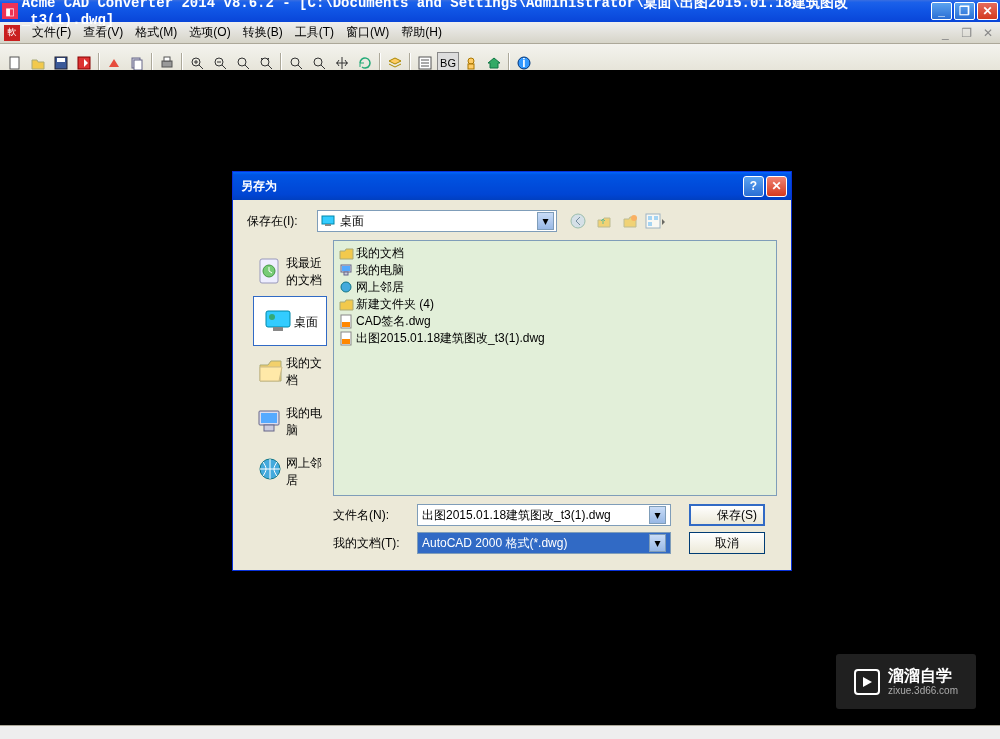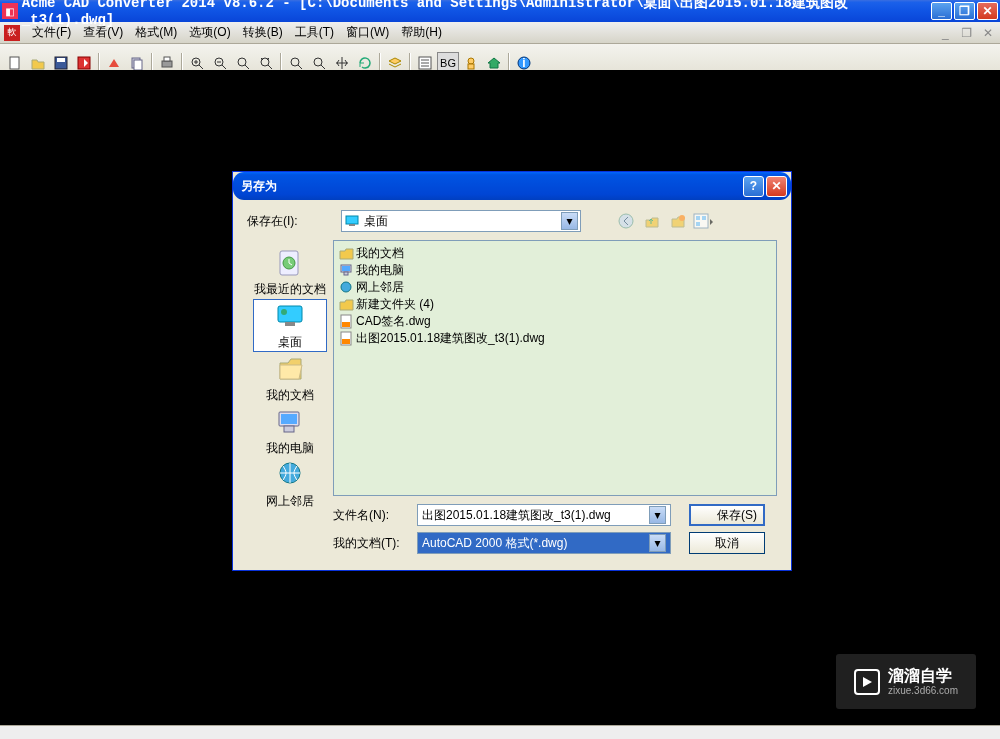--- a/index.html
+++ b/index.html
@@ -24,41 +24,41 @@
 .toolbar { height: 38px; background: linear-gradient(to bottom, #f4f3ee, #e1dfd1); display: flex; align-items: center; padding: 0 4px; gap: 1px; border-bottom: 1px solid #aca899; }
 .tool-btn { width: 22px; height: 22px; display: flex; align-items: center; justify-content: center; cursor: pointer; border: 1px solid transparent; }
 .tool-sep { width: 2px; height: 20px; border-left: 1px solid #aca899; border-right: 1px solid #fff; margin: 0 2px; }
 .tool-text { padding: 2px 4px; background:#ddd; border:1px solid #888; font-size:11px; }
 
 
 .canvas { position: absolute; top: 70px; left: 0; right: 0; bottom: 14px; background: #000; }
 
 
 .dialog { position: absolute; left: 232px; top: 171px; width: 560px; height: 400px; background: #ece9d8; border: 1px solid #0831d9; box-shadow: 4px 4px 8px rgba(0,0,0,.5); }
-.dlg-titlebar { height: 28px; background: linear-gradient(to bottom, #0066ff 0%, #0054e3 10%, #0045d4 80%, #003fc0); display: flex; align-items: center; padding: 0 4px; border-radius: 11px; }
+.dlg-titlebar { height: 28px; background: linear-gradient(to bottom, #0066ff 0%, #0054e3 10%, #0045d4 80%, #003fc0); display: flex; align-items: center; padding: 0 4px; }
 .dlg-titlebar .title { color: #fff; font-weight: bold; margin-left: 4px; }
 .dlg-controls { margin-left: auto; display: flex; gap: 2px; }
 .dlg-btn { width: 21px; height: 21px; border: 1px solid #fff; border-radius: 3px; display: flex; align-items:center; justify-content:center; color:#fff; font-weight:bold; cursor:pointer; }
 .dlg-btn.help { background: linear-gradient(to bottom, #5ba3f0, #2a6ed4); }
 .dlg-btn.close2 { background: linear-gradient(to bottom, #f08373, #d43a1f); }
 
 .dlg-body { padding: 10px 14px; display: flex; flex-direction: column; height: calc(100% - 28px); }
 
 
-.savein-row { display: flex; align-items: center; margin-bottom: 8px; gap: 24px; }
+.savein-row { display: flex; align-items: center; margin-bottom: 8px; }
 .savein-row .lbl { width: 70px; }
 .location-combo { flex: 0 0 240px; height: 22px; border: 1px solid #7f9db9; background: #fff; display:flex; align-items:center; padding: 0 2px; }
 .location-combo .dd { margin-left: auto; width:17px; height:18px; background: linear-gradient(to bottom, #c9dcf7, #98b8e5); border:1px solid #7f9db9; display:flex; align-items:center; justify-content:center; }
 .navbtns { margin-left: 10px; display: flex; gap: 4px; align-items:center;}
 .navbtn { width: 22px; height: 22px; display:flex; align-items:center; justify-content:center; cursor:pointer; opacity:.7; }
 
 
 .middle { display: flex; flex: 1; min-height: 0; }
 .places { width: 86px; display: flex; flex-direction: column; align-items: center; padding-top: 6px; }
-.place { width: 74px; height: 56px; display:flex; flex-direction:column; align-items:center; justify-content:center; cursor:pointer; border:1px solid transparent; }
+.place { width: 74px; height: 56px; display:flex; align-items:center; justify-content:center; cursor:pointer; border:1px solid transparent; }
 .place.selected { border:1px solid #316ac5; background:#fff; }
 .place .picon { font-size: 26px; }
 .place .plabel { margin-top: 2px; }
 
 .filelist { flex:1; border: 1px solid #7f9db9; background: #e2efd9; padding: 4px; overflow:auto; }
 .fileitem { display:flex; align-items:center; height: 17px; cursor:pointer; }
 .fileitem .ficon { width:16px; margin-right:2px; display:inline-flex; justify-content:center;}
 
 
 .bottom { display:flex; margin-top:8px; }

